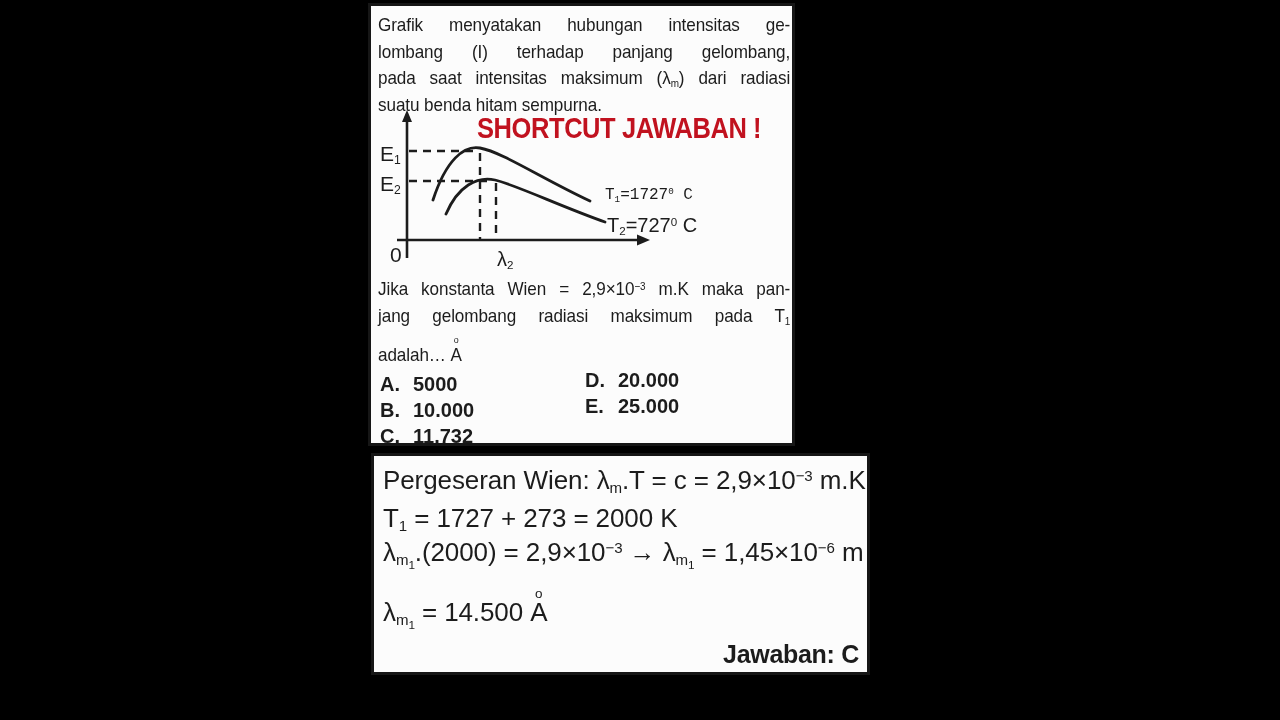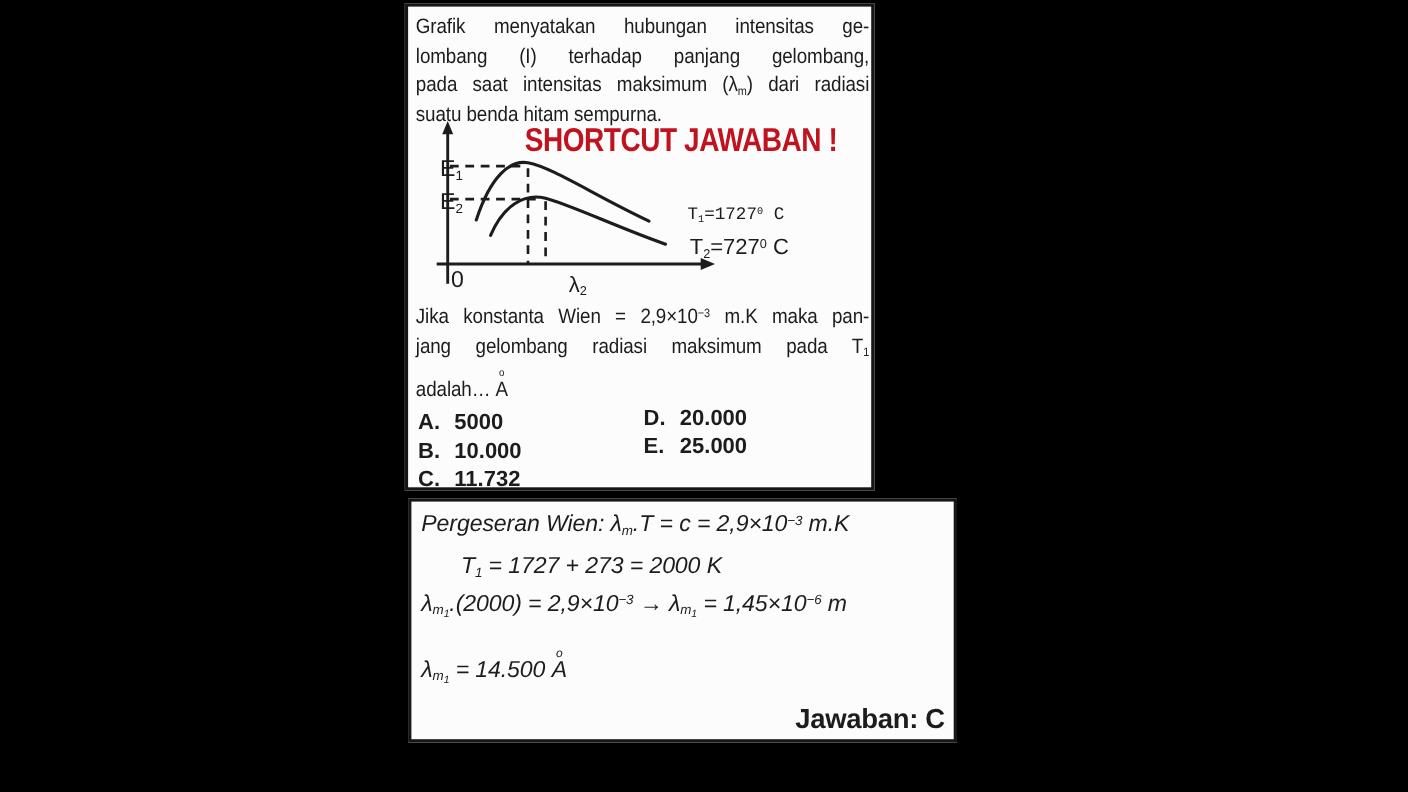--- a/index.html
+++ b/index.html
@@ -24,40 +24,40 @@
   sup{font-size:.58em;vertical-align:.5em;line-height:0;}
   sub sub{font-size:.78em;vertical-align:-.35em;}
 
   
   .shortcut{position:absolute;left:106px;top:105px;font-size:30px;font-weight:bold;
             color:#c1121f;white-space:nowrap;transform:scaleX(.85);transform-origin:0 0;
             letter-spacing:-.5px;}
 
   
   .graph-svg{position:absolute;left:5px;top:102px;}
-  .glabel{position:absolute;font-size:21px;line-height:1;white-space:nowrap;margin-left:20px;}
+  .glabel{position:absolute;font-size:21px;line-height:1;white-space:nowrap;}
   .gl-e1{left:9px;top:137px;}
   .gl-e2{left:9px;top:167px;}
   .gl-origin{left:19px;top:238px;}
   .gl-lambda{left:126px;top:243px;font-size:20px;}
   .gl-t1{left:234px;top:181px;font-size:16px;font-family:Liberation Mono, monospace;}
   .gl-t2{left:236px;top:209px;font-size:20px;}
 
   
   .options{position:absolute;left:9px;top:360px;width:405px;font-size:20px;}
   .opt-col{position:absolute;}
   .opt-col-left{left:0;top:5px;}
   .opt-col-right{left:205px;top:1px;}
   .opt-row{height:26px;line-height:26px;white-space:nowrap;font-weight:bold;}
   .opt-key{display:inline-block;width:33px;}
 
   
-  .sline{position:absolute;left:9px;font-size:21px;white-space:nowrap;letter-spacing:-.1px;font-style:italic;}
+  .sline{position:absolute;left:9px;font-size:26px;white-space:nowrap;letter-spacing:-.1px;}
   .sl1{top:9px;}
-  .sl2{top:47px;margin-left:36px;}
+  .sl2{top:47px;}
   .sl3{top:81px;}
   .sl4{top:141px;}
   .answer{position:absolute;right:8px;top:184px;font-size:25px;font-weight:bold;
           letter-spacing:-.3px;}
 
   
   .angstrom{position:relative;display:inline-block;}
   .angstrom .ring{position:absolute;left:50%;top:-.72em;transform:translateX(-50%);
                   font-size:.52em;line-height:1;}
 </style>

